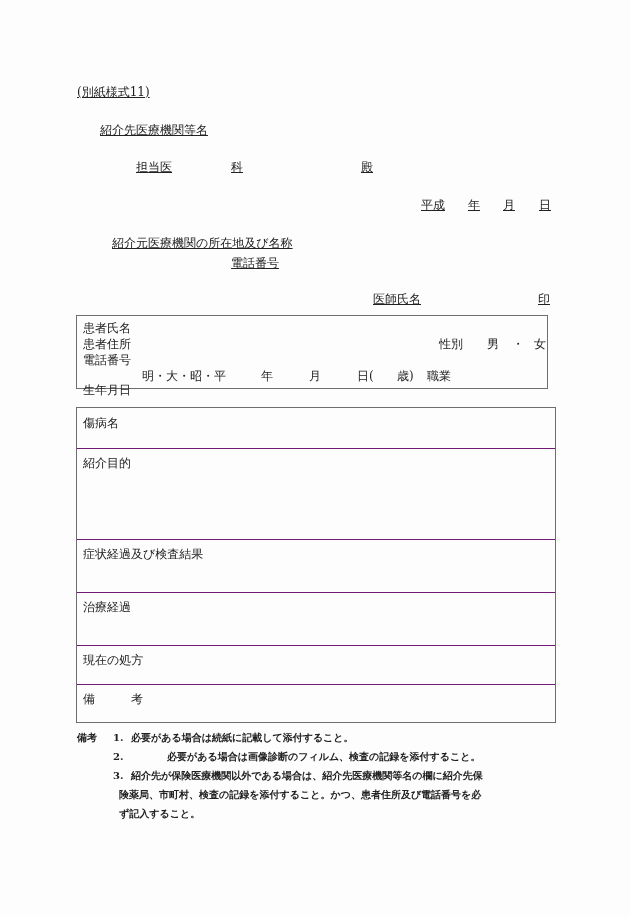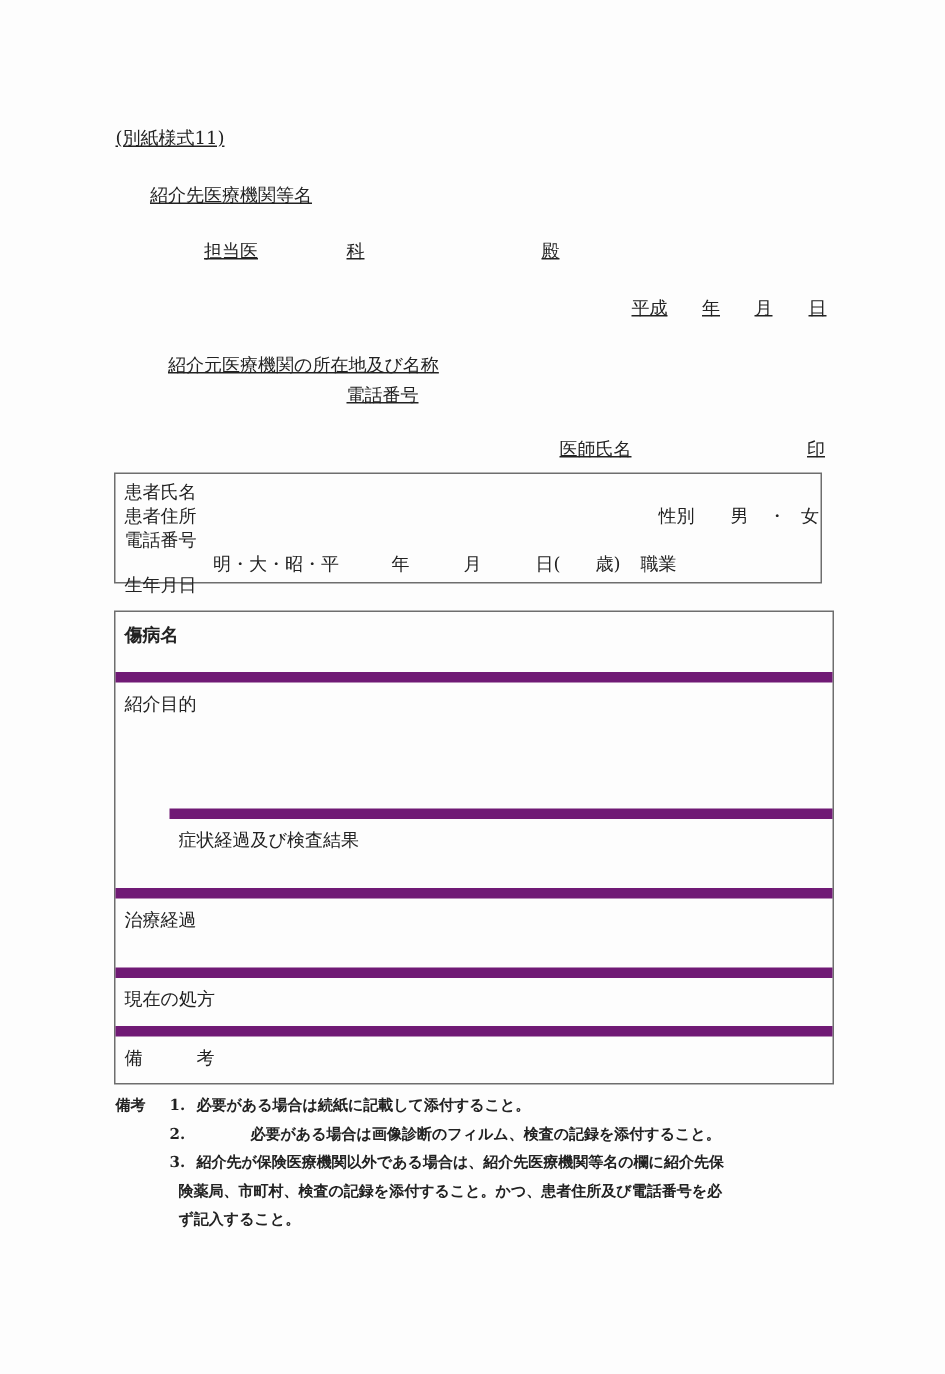--- a/index.html
+++ b/index.html
@@ -2,21 +2,21 @@
 <html><head>
 <meta charset="utf-8">
 <style>
   html, body { margin: 0; padding: 0; }
   body {
     width: 630px; height: 916px; background: #fdfdfd; position: relative; overflow: hidden;
     font-family: "DejaVu Serif", "Liberation Serif", serif; color: #222; font-size: 12px;
   }
   .abs { position: absolute; white-space: nowrap; line-height: 14px; text-decoration: underline; }
   .box { position: absolute; border: 1px solid #6e6e6e; box-sizing: border-box; }
-  .row { position: absolute; left: 0; right: 0; border-top: 7px solid #701a75; }
+  .row { position: absolute; left: 0; right: 0; border-top: 1px solid #701a75; }
   .lbl { position: absolute; left: 6px; white-space: nowrap; line-height: 14px; }
   .note { position: absolute; white-space: nowrap; line-height: 14px; font-size: 10px; font-weight: bold; }
 </style>
 </head>
 <body>
 
 <div class="abs" style="left:77px;top:85px;">(別紙様式11)</div>
 
 <div class="abs" style="left:100px;top:123px;">紹介先医療機関等名</div>
 <div class="abs" style="left:136px;top:160px;">担当医</div>
@@ -44,27 +44,27 @@
   <div class="lbl" style="left:280px;top:53px;">日(</div>
   <div class="lbl" style="left:320px;top:53px;">歳)</div>
   <div class="lbl" style="left:350px;top:53px;">職業</div>
   <div class="lbl" style="left:362px;top:21px;">性別</div>
   <div class="lbl" style="left:410px;top:21px;">男</div>
   <div class="lbl" style="left:435px;top:21px;">・</div>
   <div class="lbl" style="left:457px;top:21px;">女</div>
 </div>
 
 <div class="box" style="left:76px;top:407px;width:480px;height:316px;">
-  <div class="row" style="top:-1px;height:40px;border-top:none;font-weight:bold;">
+  <div class="row" style="top:-1px;height:40px;border-top:none;">
     <div class="lbl" style="top:9px;">傷病名</div>
   </div>
   <div class="row" style="top:40px;height:52px;">
     <div class="lbl" style="top:7px;">紹介目的</div>
   </div>
-  <div class="row" style="top:131px;height:53px;margin-left:36px;">
+  <div class="row" style="top:131px;height:53px;">
     <div class="lbl" style="top:7px;">症状経過及び検査結果</div>
   </div>
   <div class="row" style="top:184px;height:53px;">
     <div class="lbl" style="top:7px;">治療経過</div>
   </div>
   <div class="row" style="top:237px;height:39px;">
     <div class="lbl" style="top:7px;">現在の処方</div>
   </div>
   <div class="row" style="top:276px;height:39px;">
     <div class="lbl" style="top:7px;">備　　　考</div>

